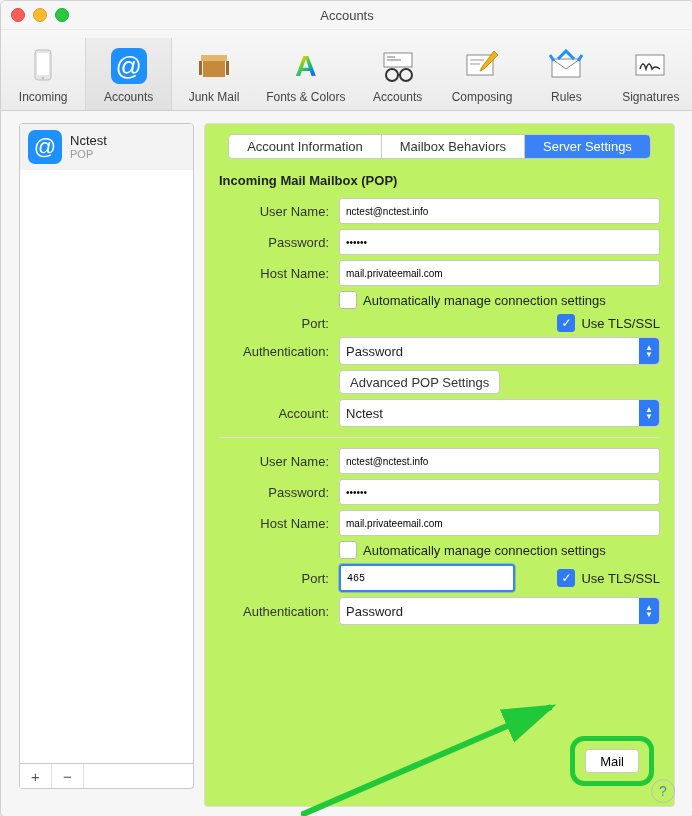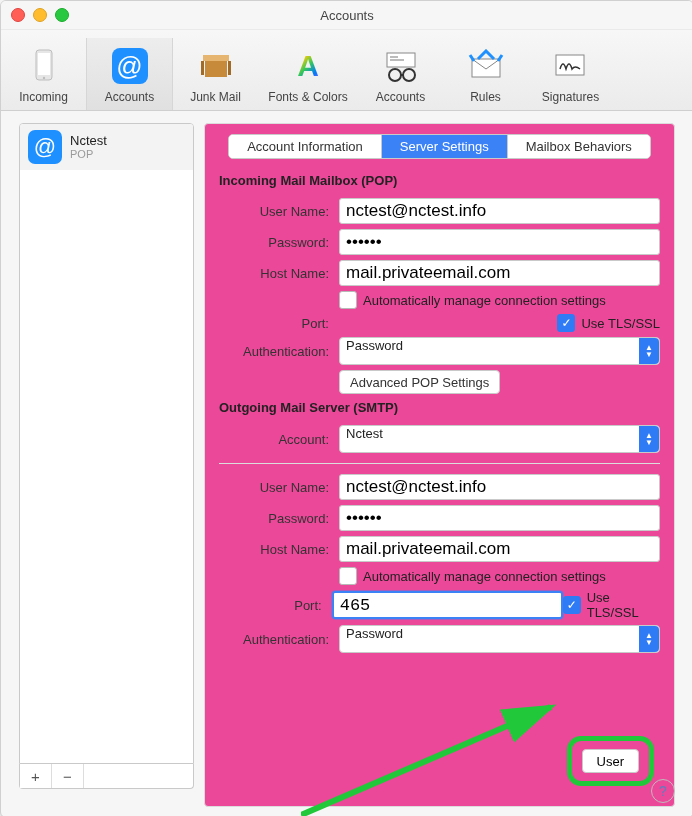--- a/index.html
+++ b/index.html
@@ -19,34 +19,34 @@
   .sidebar{width:175px;margin:12px 10px 30px 18px;display:flex;flex-direction:column;}
   .accounts-list{flex:1;border:1px solid #c9c9c9;background:#fff;border-radius:4px 4px 0 0;overflow:hidden;}
   .account-row{display:flex;align-items:center;padding:6px 8px;gap:8px;}
   .account-row.selected{background:#f3f3f3;}
   .acct-icon{width:34px;height:34px;border-radius:7px;background:#1e90ff;color:#fff;display:flex;align-items:center;justify-content:center;font-size:22px;}
   .acct-name{font-size:13px;color:#222;line-height:1.1;}
   .acct-type{font-size:11px;color:#9a9a9a;}
   .list-footer{display:flex;border:1px solid #c9c9c9;border-top:none;border-radius:0 0 4px 4px;background:#fff;}
   .list-footer button{flex:0 0 32px;height:24px;background:#fff;border:none;border-right:1px solid #ddd;font-size:15px;color:#555;}
   .list-footer .spacer{flex:1;}
-  .main{flex:1;margin:12px 18px 12px 0;background:#ec4899;border:1px solid #dcdcdc;border-radius:4px;padding:10px 14px 14px 14px;position:relative;}
+  .main{flex:1;margin:12px 18px 12px 0;background:#bef264;border:1px solid #dcdcdc;border-radius:4px;padding:10px 14px 14px 14px;position:relative;}
   .tabs{display:flex;margin:0 auto 14px auto;border:1px solid #c9c9c9;border-radius:5px;overflow:hidden;background:#fff;width:fit-content;}
   .tab{padding:4px 18px;font-size:13px;color:#333;border-right:1px solid #c9c9c9;background:#fff;}
   .tab:last-child{border-right:none;}
   .tab.active{background:#3b82f6;color:#fff;}
   .section-title{font-weight:600;font-size:13px;margin:6px 0 10px 0;}
   .row{display:flex;align-items:center;margin:5px 0;}
   .row .label{width:110px;text-align:right;margin-right:10px;font-size:13px;color:#333;}
-  .row input[type=text],.row input[type=password]{flex:1;height:24px;border:1px solid #c9c9c9;border-radius:3px;padding:0 6px;font-size:17px;background:#fff;}
+  .row input[type=text],.row input[type=password]{flex:1;height:24px;border:1px solid #c9c9c9;border-radius:3px;padding:0 6px;font-size:10px;background:#fff;}
   .row input.small{flex:0 0 160px;}
   .row input.focused{border:2px solid #3b82f6;outline:1px solid rgba(59,130,246,0.4);font-family:Liberation Mono, monospace;}
   .checkbox{width:16px;height:16px;border:1px solid #b8b8b8;border-radius:3px;background:#fff;display:inline-flex;align-items:center;justify-content:center;margin-right:6px;flex-shrink:0;}
   .checkbox.checked{background:#2f7bf5;border-color:#2f7bf5;color:#fff;font-size:12px;}
-  .sel{flex:1;height:26px;border:1px solid #c9c9c9;border-radius:4px;background:#fff;display:flex;padding:0 6px;position:relative;font-size:13px;}
+  .sel{flex:1;height:26px;border:1px solid #c9c9c9;border-radius:4px;background:#fff;display:flex;align-items:center;padding:0 6px;position:relative;font-size:13px;}
   .sel .arrows{position:absolute;right:0;top:0;bottom:0;width:20px;background:#2f7bf5;border-radius:0 4px 4px 0;display:flex;flex-direction:column;align-items:center;justify-content:center;color:#fff;font-size:8px;line-height:7px;}
   .pill-btn{height:24px;padding:1px 10px;border:1px solid #c9c9c9;border-radius:4px;background:#fff;font-size:13px;color:#333;}
   hr.sep{border:none;border-top:1px solid #dcdcdc;margin:10px 0;}
   .save-wrap{position:absolute;right:20px;bottom:20px;border:5px solid #21c93a;border-radius:14px;padding:8px 10px;}
   .save-btn{height:24px;padding:0 14px;border:1px solid #c9c9c9;border-radius:4px;background:#fff;font-size:13px;}
   .help{position:absolute;right:18px;bottom:14px;width:22px;height:22px;border:1px solid #bcbcbc;border-radius:50%;display:flex;align-items:center;justify-content:center;color:#5a7fbf;font-size:14px;}
   .arrow-line{position:absolute;left:300px;bottom:0px;width:280px;height:120px;pointer-events:none;}
 </style>
 </head>
 <body>
@@ -105,20 +105,31 @@
             <circle cx="14" cy="26" r="6" fill="none" stroke="#333" stroke-width="2"></circle>
             <circle cx="28" cy="26" r="6" fill="none" stroke="#333" stroke-width="2"></circle>
             <line x1="20" y1="26" x2="22" y2="26" stroke="#333" stroke-width="2"></line>
           </svg>
         </div>
       <div>Accounts</div>
     </div>
     <div class="tb-item">
       <div class="tb-icon">
           <svg width="36" height="34">
+            <rect x="3" y="6" width="26" height="20" fill="#fff" stroke="#888"></rect>
+            <rect x="6" y="10" width="14" height="2" fill="#ccc"></rect>
+            <rect x="6" y="14" width="10" height="2" fill="#ccc"></rect>
+            <polygon points="30,2 34,6 20,20 16,22 18,18" fill="#f2b01e" stroke="#c58e12"></polygon>
+          </svg>
+        </div>
+      <div>Composing</div>
+    </div>
+    <div class="tb-item">
+      <div class="tb-icon">
+          <svg width="36" height="34">
             <rect x="4" y="10" width="28" height="18" fill="#fff" stroke="#888"></rect>
             <polyline points="4,10 18,20 32,10" fill="none" stroke="#888"></polyline>
             <path d="M10 10 L18 2 L26 10" fill="none" stroke="#1e90ff" stroke-width="3"></path>
             <path d="M6 12 L2 6" stroke="#1e90ff" stroke-width="3"></path>
             <path d="M30 12 L34 6" stroke="#1e90ff" stroke-width="3"></path>
           </svg>
         </div>
       <div>Rules</div>
     </div>
     <div class="tb-item">
@@ -146,22 +157,22 @@
       <div class="list-footer">
         <button>+</button>
         <button>−</button>
         <div class="spacer"></div>
       </div>
     </div>
 
     <div class="main">
       <div class="tabs">
         <div class="tab">Account Information</div>
+        <div class="tab">Mailbox Behaviors</div>
         <div class="tab active">Server Settings</div>
-        <div class="tab">Mailbox Behaviors</div>
       </div>
 
       <div class="section-title">Incoming Mail Mailbox (POP)</div>
       <div class="row">
           <div class="label">User Name:</div>
           <input type="text" value="nctest@nctest.info" style="">
         </div>
       <div class="row">
           <div class="label">Password:</div>
           <input type="text" value="••••••" style="">
@@ -186,21 +197,20 @@
           <div class="sel">
             <span>Password</span>
             <span class="arrows">▲<br>▼</span>
           </div>
         </div>
       <div class="row">
           <div class="label"></div>
           <button class="pill-btn">Advanced POP Settings</button>
         </div>
 
-      <div class="section-title">Outgoing Mail Server (SMTP)</div>
       <div class="row">
           <div class="label">Account:</div>
           <div class="sel">
             <span>Nctest</span>
             <span class="arrows">▲<br>▼</span>
           </div>
         </div>
       <hr class="sep">
       <div class="row">
           <div class="label">User Name:</div>
@@ -228,21 +238,21 @@
         </div>
       <div class="row">
           <div class="label">Authentication:</div>
           <div class="sel">
             <span>Password</span>
             <span class="arrows">▲<br>▼</span>
           </div>
         </div>
 
       <div class="save-wrap">
-        <button class="save-btn">User</button>
+        <button class="save-btn">Mail</button>
       </div>
 
     </div>
   </div>
 
   <svg class="arrow-line">
       <defs>
         <marker id="ah" markerWidth="10" markerHeight="10" refX="8" refY="3" orient="auto">
           <path d="M0,0 L0,6 L9,3 z" fill="#21c93a"></path>
         </marker>

